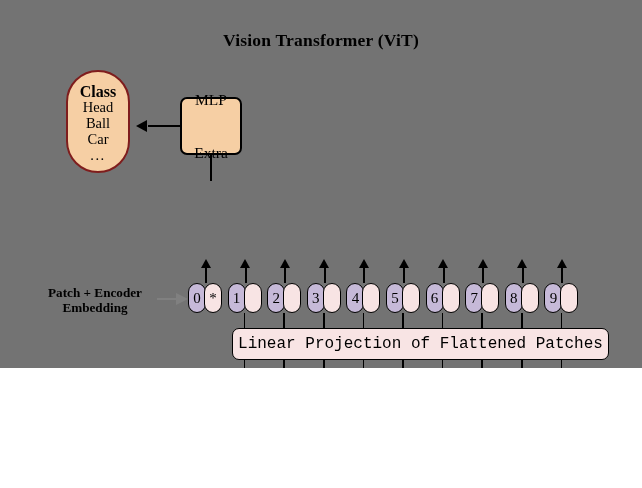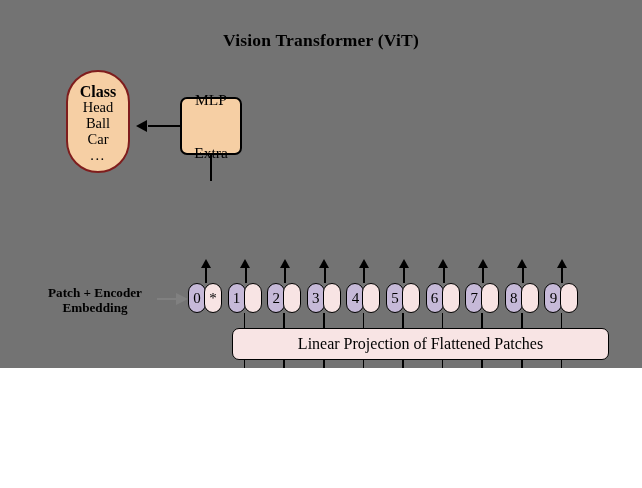--- a/index.html
+++ b/index.html
@@ -85,20 +85,21 @@
     left: 232px; top: 328px;
     width: 377px; height: 32px;
     background: #f8e4e4;
     border: 1.6px solid #000;
     border-radius: 7px;
     box-sizing: border-box;
     display: flex;
     align-items: center;
     justify-content: center;
     font-size: 16px;
+    font-family: Liberation Mono, monospace;
   }
 
   
   .vline { background: #000; width: 2px; }
   .hline { background: #000; height: 2px; }
   .thin-vline { background: #000; width: 1.6px; }
 
   .arrow-up {
     width: 0; height: 0;
     border-left: 5.5px solid transparent;

